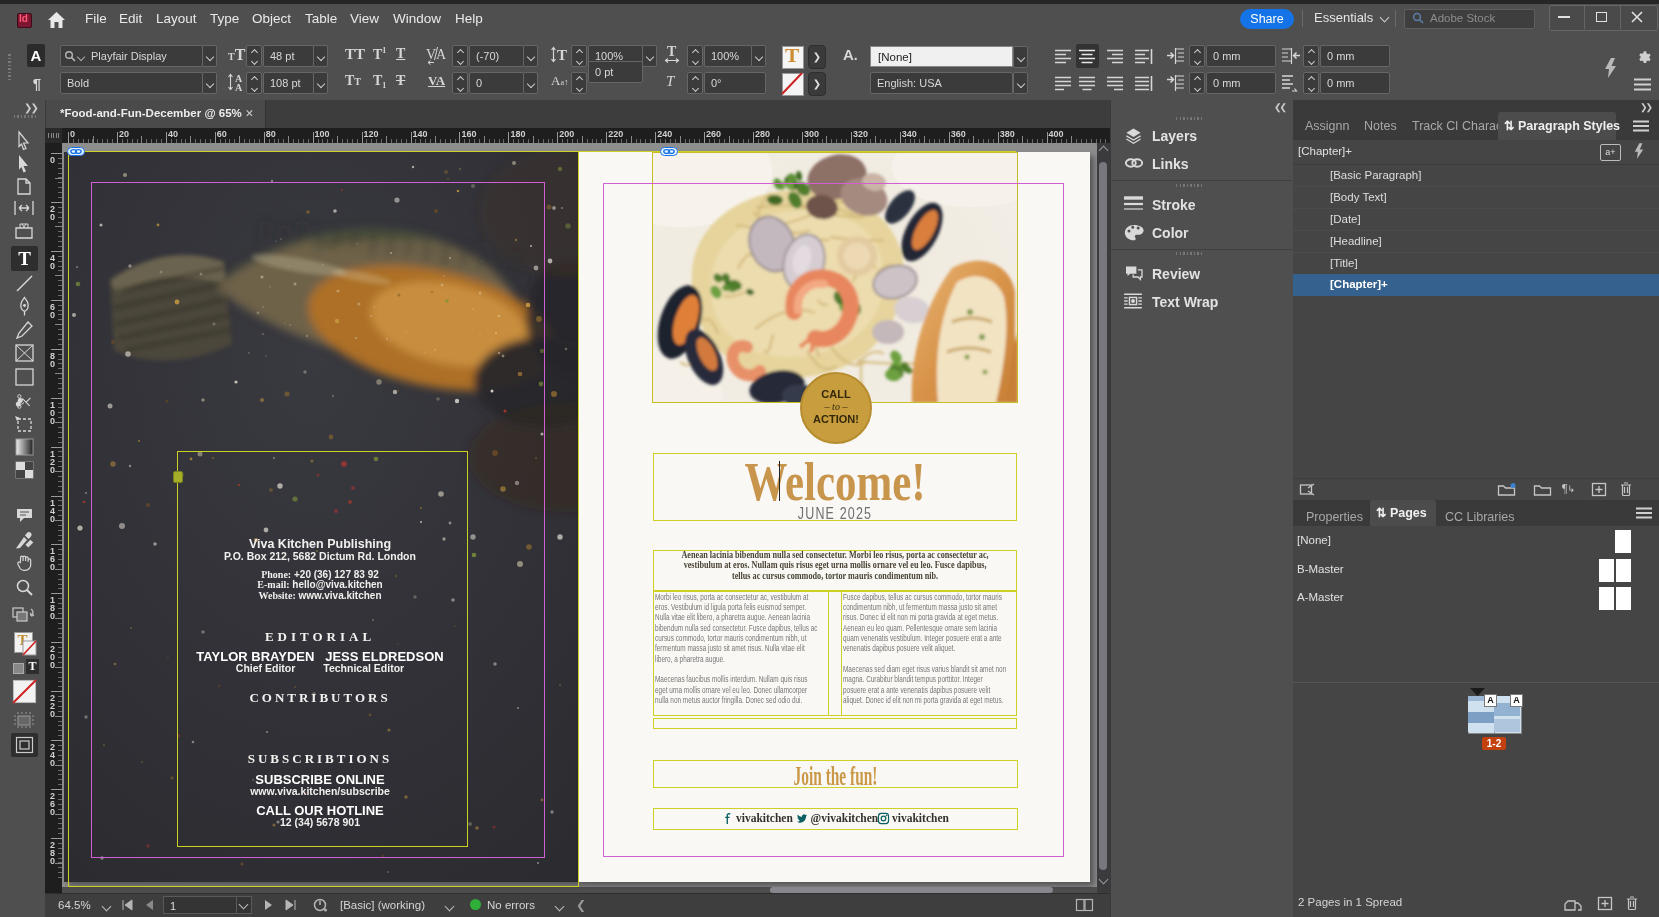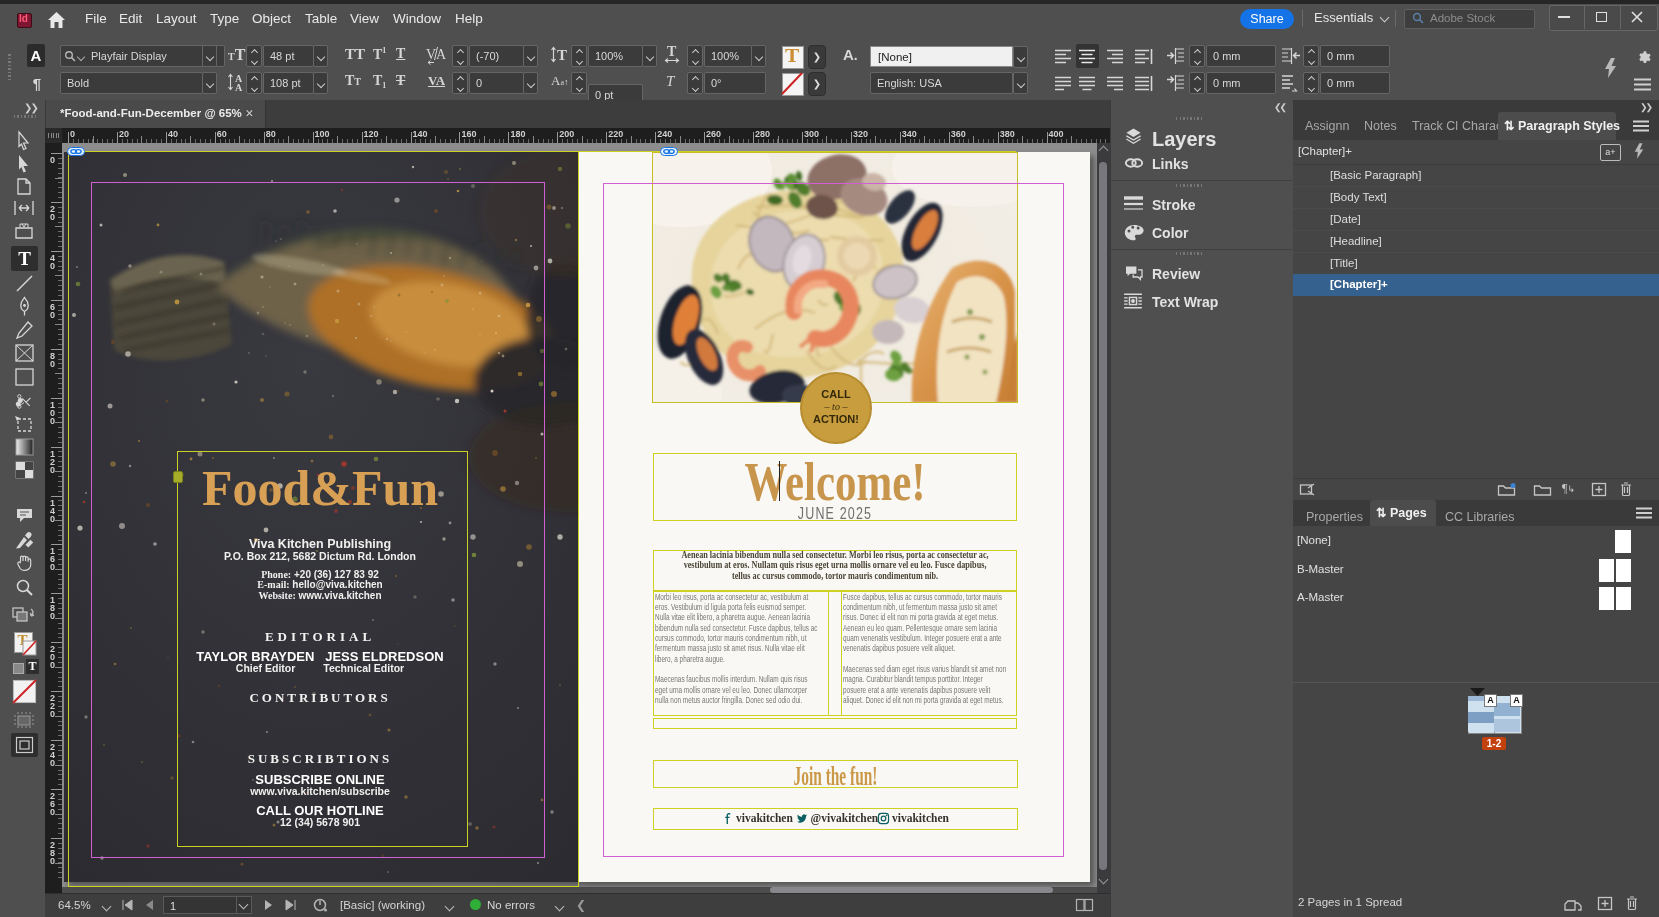--- a/index.html
+++ b/index.html
@@ -52,21 +52,21 @@
 <div class="abs" style="left:1596px;top:12px;width:9px;height:8px;border:1.6px solid #e0e0e0;"></div>
 <svg style="left:1631px;top:11px;" width="12" height="12" viewBox="0 0 12 12">
       <path d="M1 1 L11 11 M11 1 L1 11" stroke="#e0e0e0" stroke-width="1.6"></path>
     </svg>
 
 <div class="abs" style="left:0;top:37px;width:1659px;height:63px;background:#4f4f4f;border-bottom:1px solid #333;"></div>
 <div class="abs" style="left:8px;top:54px;width:3px;height:26px;background:repeating-linear-gradient(180deg,#7a7a7a 0 1.5px,transparent 1.5px 3.5px);"></div>
 <div class="abs" style="left:27px;top:44px;width:18px;height:23px;background:#2b2b2b;border-radius:2px;color:#fff;font-size:15px;font-weight:bold;text-align:center;line-height:23px;">A</div>
 <div class="abs" style="left:28px;top:72px;width:18px;height:23px;color:#d8d8d8;font-size:15px;font-weight:bold;text-align:center;line-height:23px;">¶</div>
 
-<div class="fld" style="left:60px;top:45px;width:165px;"><span style="display:inline-block;width:24px;"></span>Playfair Display</div>
+<div class="fld" style="left:60px;top:45px;width:143px;"><span style="display:inline-block;width:24px;"></span>Playfair Display</div>
 <svg style="left:64px;top:50px;" width="12" height="12" viewBox="0 0 12 12">
       <circle cx="5" cy="5" r="3.3" fill="none" stroke="#b5b5b5" stroke-width="1.4"></circle>
       <path d="M7.4 7.4 L11 11" stroke="#b5b5b5" stroke-width="1.6"></path>
     </svg>
 <div class="abs" style="left:78px;top:54px;width:5px;height:5px;border-right:1.3px solid #aaa;border-bottom:1.3px solid #aaa;transform:rotate(45deg);"></div>
 <div class="dd" style="left:202px;top:45px;"></div>
 <div class="fld" style="left:60px;top:72px;width:143px;">Bold</div>
 <div class="dd" style="left:202px;top:72px;"></div>
 
 <div class="icn" style="left:228px;top:46px;font-family:'Liberation Serif';font-weight:bold;"><span style="font-size:10px;">T</span><span style="font-size:16px;">T</span></div>
@@ -104,21 +104,21 @@
 
 <svg style="left:551px;top:46px;" width="18" height="17">
       <path d="M2.5 2 v13 M0.5 4 l2-2.5 2 2.5 M0.5 13 l2 2.5 2-2.5" stroke="#d6d6d6" stroke-width="1.2" fill="none"></path>
       <text x="6" y="14" font-family="Liberation Serif" font-weight="bold" font-size="15" fill="#d6d6d6">T</text>
     </svg>
 <div class="icn" style="left:551px;top:73px;font-family:'Liberation Serif';font-size:13px;">A<span style="font-size:8px;">a</span><span style="font-size:9px;">↑</span></div>
 <div class="spin" style="left:571px;top:45px;"></div>
 <div class="fld" style="left:588px;top:45px;width:55px;">100%</div>
 <div class="dd" style="left:642px;top:45px;"></div>
 <div class="spin" style="left:571px;top:72px;"></div>
-<div class="fld" style="left:588px;top:84px;width:55px;">0 pt</div>
+<div class="fld" style="left:588px;top:61px;width:55px;">0 pt</div>
 
 <svg style="left:665px;top:44px;" width="16" height="20">
       <text x="2" y="12" font-family="Liberation Serif" font-weight="bold" font-size="14" fill="#d6d6d6">T</text>
       <path d="M1 16.5 h12 M3 14.5 l-2.5 2 2.5 2 M11 14.5 l2.5 2 -2.5 2" stroke="#d6d6d6" stroke-width="1.1" fill="none"></path>
     </svg>
 <div class="icn" style="left:666px;top:73px;font-family:'Liberation Serif';font-style:italic;font-size:15px;">T</div>
 <div class="spin" style="left:687px;top:45px;"></div>
 <div class="fld" style="left:704px;top:45px;width:48px;">100%</div>
 <div class="dd" style="left:751px;top:45px;"></div>
 <div class="spin" style="left:687px;top:72px;"></div>
@@ -746,21 +746,20 @@
 <circle cx="129" cy="590" r="1.3" fill="#d8d2c8" opacity="0.5"></circle>
 <circle cx="430" cy="675" r="1.6" fill="#a8372a" opacity="0.5"></circle>
 <circle cx="155" cy="534" r="1.4" fill="#6b4a26" opacity="0.5"></circle>
 <circle cx="478" cy="648" r="1.4" fill="#c89a40" opacity="0.5"></circle>
 <circle cx="139" cy="480" r="1.7" fill="#bdb7a8" opacity="0.5"></circle>
 <circle cx="165" cy="503" r="1.3" fill="#bdb7a8" opacity="0.5"></circle>
 <circle cx="231" cy="535" r="0.8" fill="#c89a40" opacity="0.5"></circle>
 <circle cx="78" cy="610" r="0.9" fill="#7a8f3a" opacity="0.5"></circle>
 <circle cx="210" cy="673" r="1.5" fill="#c89a40" opacity="0.5"></circle>
 </svg>
-<div class="abs" style="left:110px;top:316px;width:296px;text-align:center;color:#d7a055;font-family:'Liberation Serif',serif;font-weight:bold;font-size:50px;">Food&amp;Fun</div>
 <div class="abs" style="left:108px;top:394px;width:300px;text-align:center;color:#f0f0ee;font-size:12.5px;font-weight:bold;">Viva Kitchen Publishing</div>
 <div class="abs" style="left:108px;top:407px;width:300px;text-align:center;color:#f0f0ee;font-size:10.5px;font-weight:bold;">P.O. Box 212, 5682 Dictum Rd. London</div>
 <div class="abs" style="left:108px;top:427px;width:300px;text-align:center;color:#f0f0ee;font-size:10px;font-weight:bold;line-height:10.3px;"><span style="font-family:'Liberation Serif';">Phone:</span> +20 (36) 127 83 92<br><span style="font-family:'Liberation Serif';">E-mail:</span> hello@viva.kitchen<br><span style="font-family:'Liberation Serif';">Website:</span> www.viva.kitchen</div>
 <div class="abs" style="left:108px;top:486px;width:300px;text-align:center;color:#f2f2f0;font-size:13px;font-family:'Liberation Serif',serif;font-weight:bold;letter-spacing:4px;">EDITORIAL</div>
 <div class="abs" style="left:108px;top:506px;width:300px;text-align:center;color:#fff;font-size:13px;font-weight:bold;"><span>TAYLOR BRAYDEN</span>&nbsp;&nbsp;&nbsp;<span>JESS ELDREDSON</span></div>
 <div class="abs" style="left:108px;top:519px;width:300px;text-align:center;color:#f0f0ee;font-size:10.5px;font-weight:bold;"><span style="margin-right:28px;">Chief Editor</span><span>Technical Editor</span></div>
 <div class="abs" style="left:108px;top:547px;width:300px;text-align:center;color:#f2f2f0;font-size:13px;font-family:'Liberation Serif',serif;font-weight:bold;letter-spacing:3px;">CONTRIBUTORS</div>
 <div class="abs" style="left:108px;top:608px;width:300px;text-align:center;color:#f2f2f0;font-size:13px;font-family:'Liberation Serif',serif;font-weight:bold;letter-spacing:3px;">SUBSCRIBTIONS</div>
 <div class="abs" style="left:108px;top:629px;width:300px;text-align:center;color:#fff;font-size:13px;font-weight:bold;">SUBSCRIBE ONLINE</div>
 <div class="abs" style="left:108px;top:642px;width:300px;text-align:center;color:#f0f0ee;font-size:10.5px;font-weight:bold;">www.viva.kitchen/subscribe</div>
@@ -973,21 +972,21 @@
     </svg>
     <div class="abs" style="left:1110px;top:100px;width:183px;height:817px;background:#4f4f4f;border-left:1px solid #3a3a3a;border-right:1px solid #3a3a3a;"></div>
 <div class="abs" style="left:1274px;top:102px;font-size:9px;color:#ccc;letter-spacing:-2px;">❮❮</div>
 <div class="abs" style="left:1176px;top:117px;width:26px;height:3px;background:repeating-linear-gradient(90deg,#777 0 1.5px,transparent 1.5px 3.5px);"></div>
 <div class="abs" style="left:1124px;top:127px;width:20px;height:18px;">
       <svg width="19" height="17" viewBox="0 0 24 24">
         <path fill="#d9d9d9" d="M12 2 L22 8 L12 14 L2 8 Z"></path>
         <path fill="none" stroke="#d9d9d9" stroke-width="1.8" d="M2 12.5 L12 18.5 L22 12.5 M2 17 L12 23 L22 17"></path>
       </svg>
     </div>
-    <div class="abs" style="left:1152px;top:128px;font-size:20px;font-weight:bold;color:#e2e2e2;">Layers</div>
+    <div class="abs" style="left:1152px;top:128px;font-size:14px;font-weight:bold;color:#e2e2e2;">Layers</div>
 <div class="abs" style="left:1124px;top:155px;width:20px;height:18px;">
       <svg width="20" height="16" viewBox="0 0 24 20">
         <g fill="none" stroke="#d9d9d9" stroke-width="2.4">
           <ellipse cx="8" cy="10" rx="6.2" ry="4.6"></ellipse>
           <ellipse cx="16" cy="10" rx="6.2" ry="4.6"></ellipse>
         </g>
       </svg>
     </div>
     <div class="abs" style="left:1152px;top:156px;font-size:14px;font-weight:bold;color:#e2e2e2;">Links</div>
 <div class="abs" style="left:1111px;top:180px;width:181px;height:1px;background:#404040;"></div>

